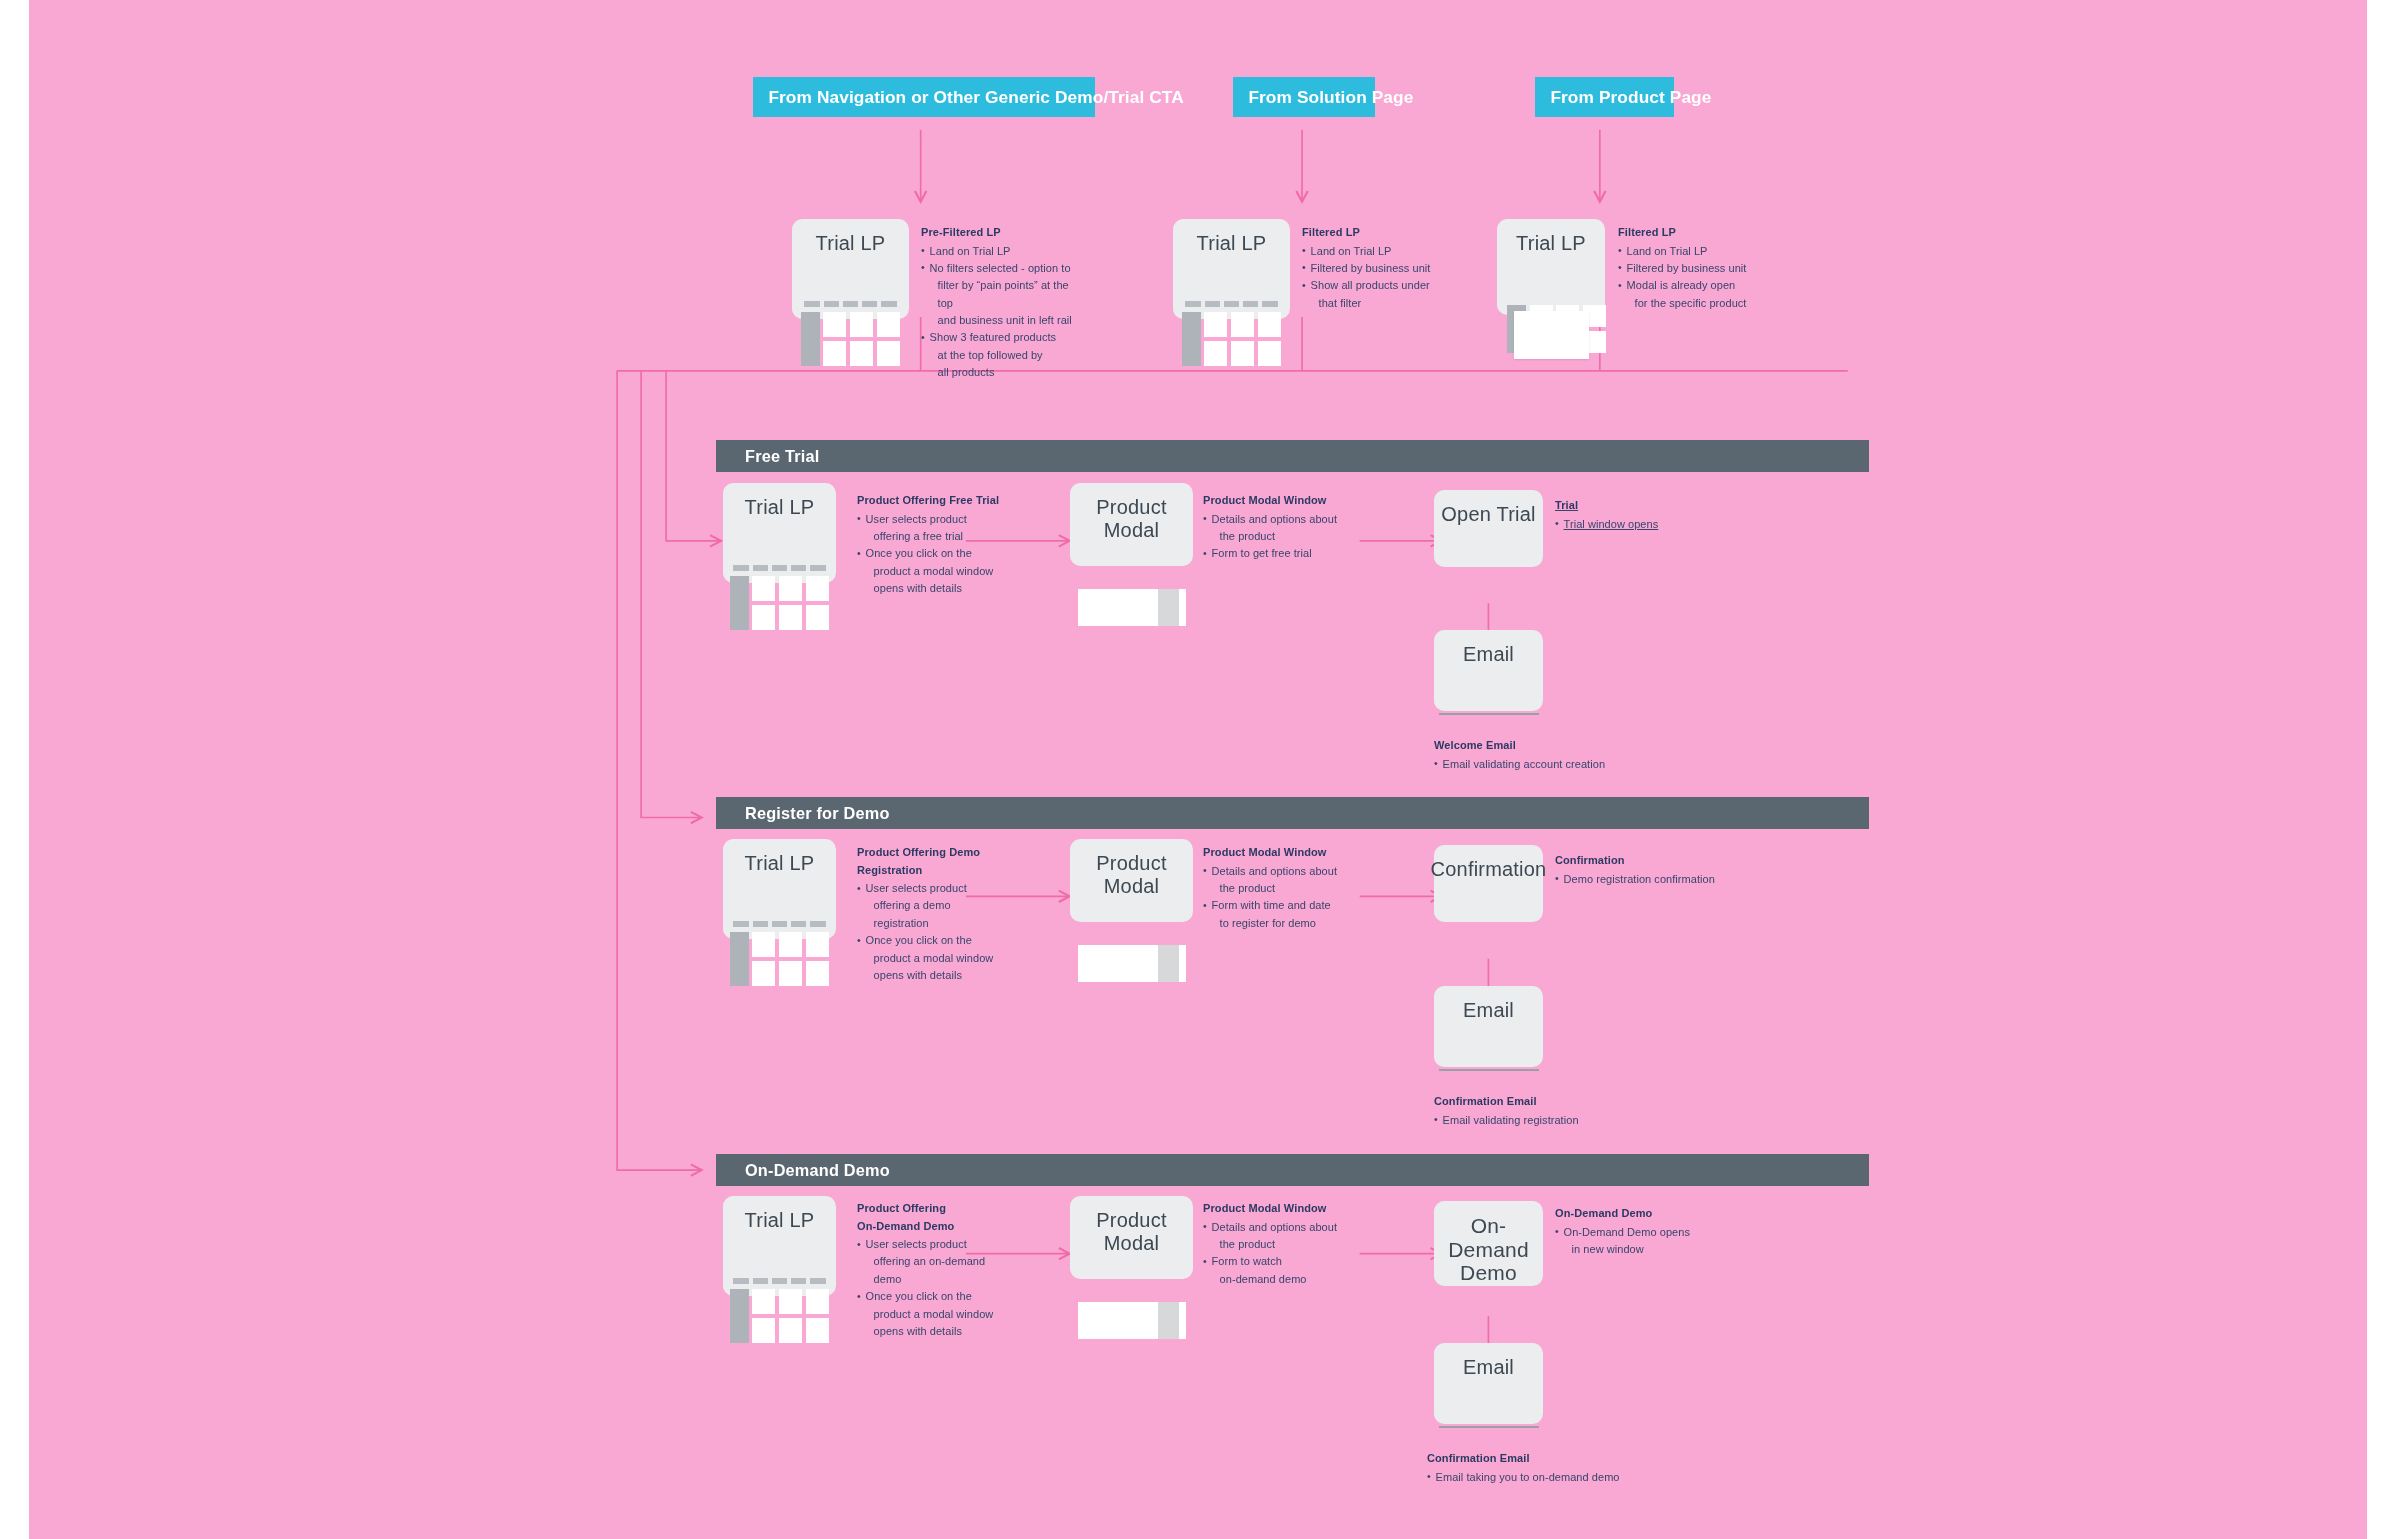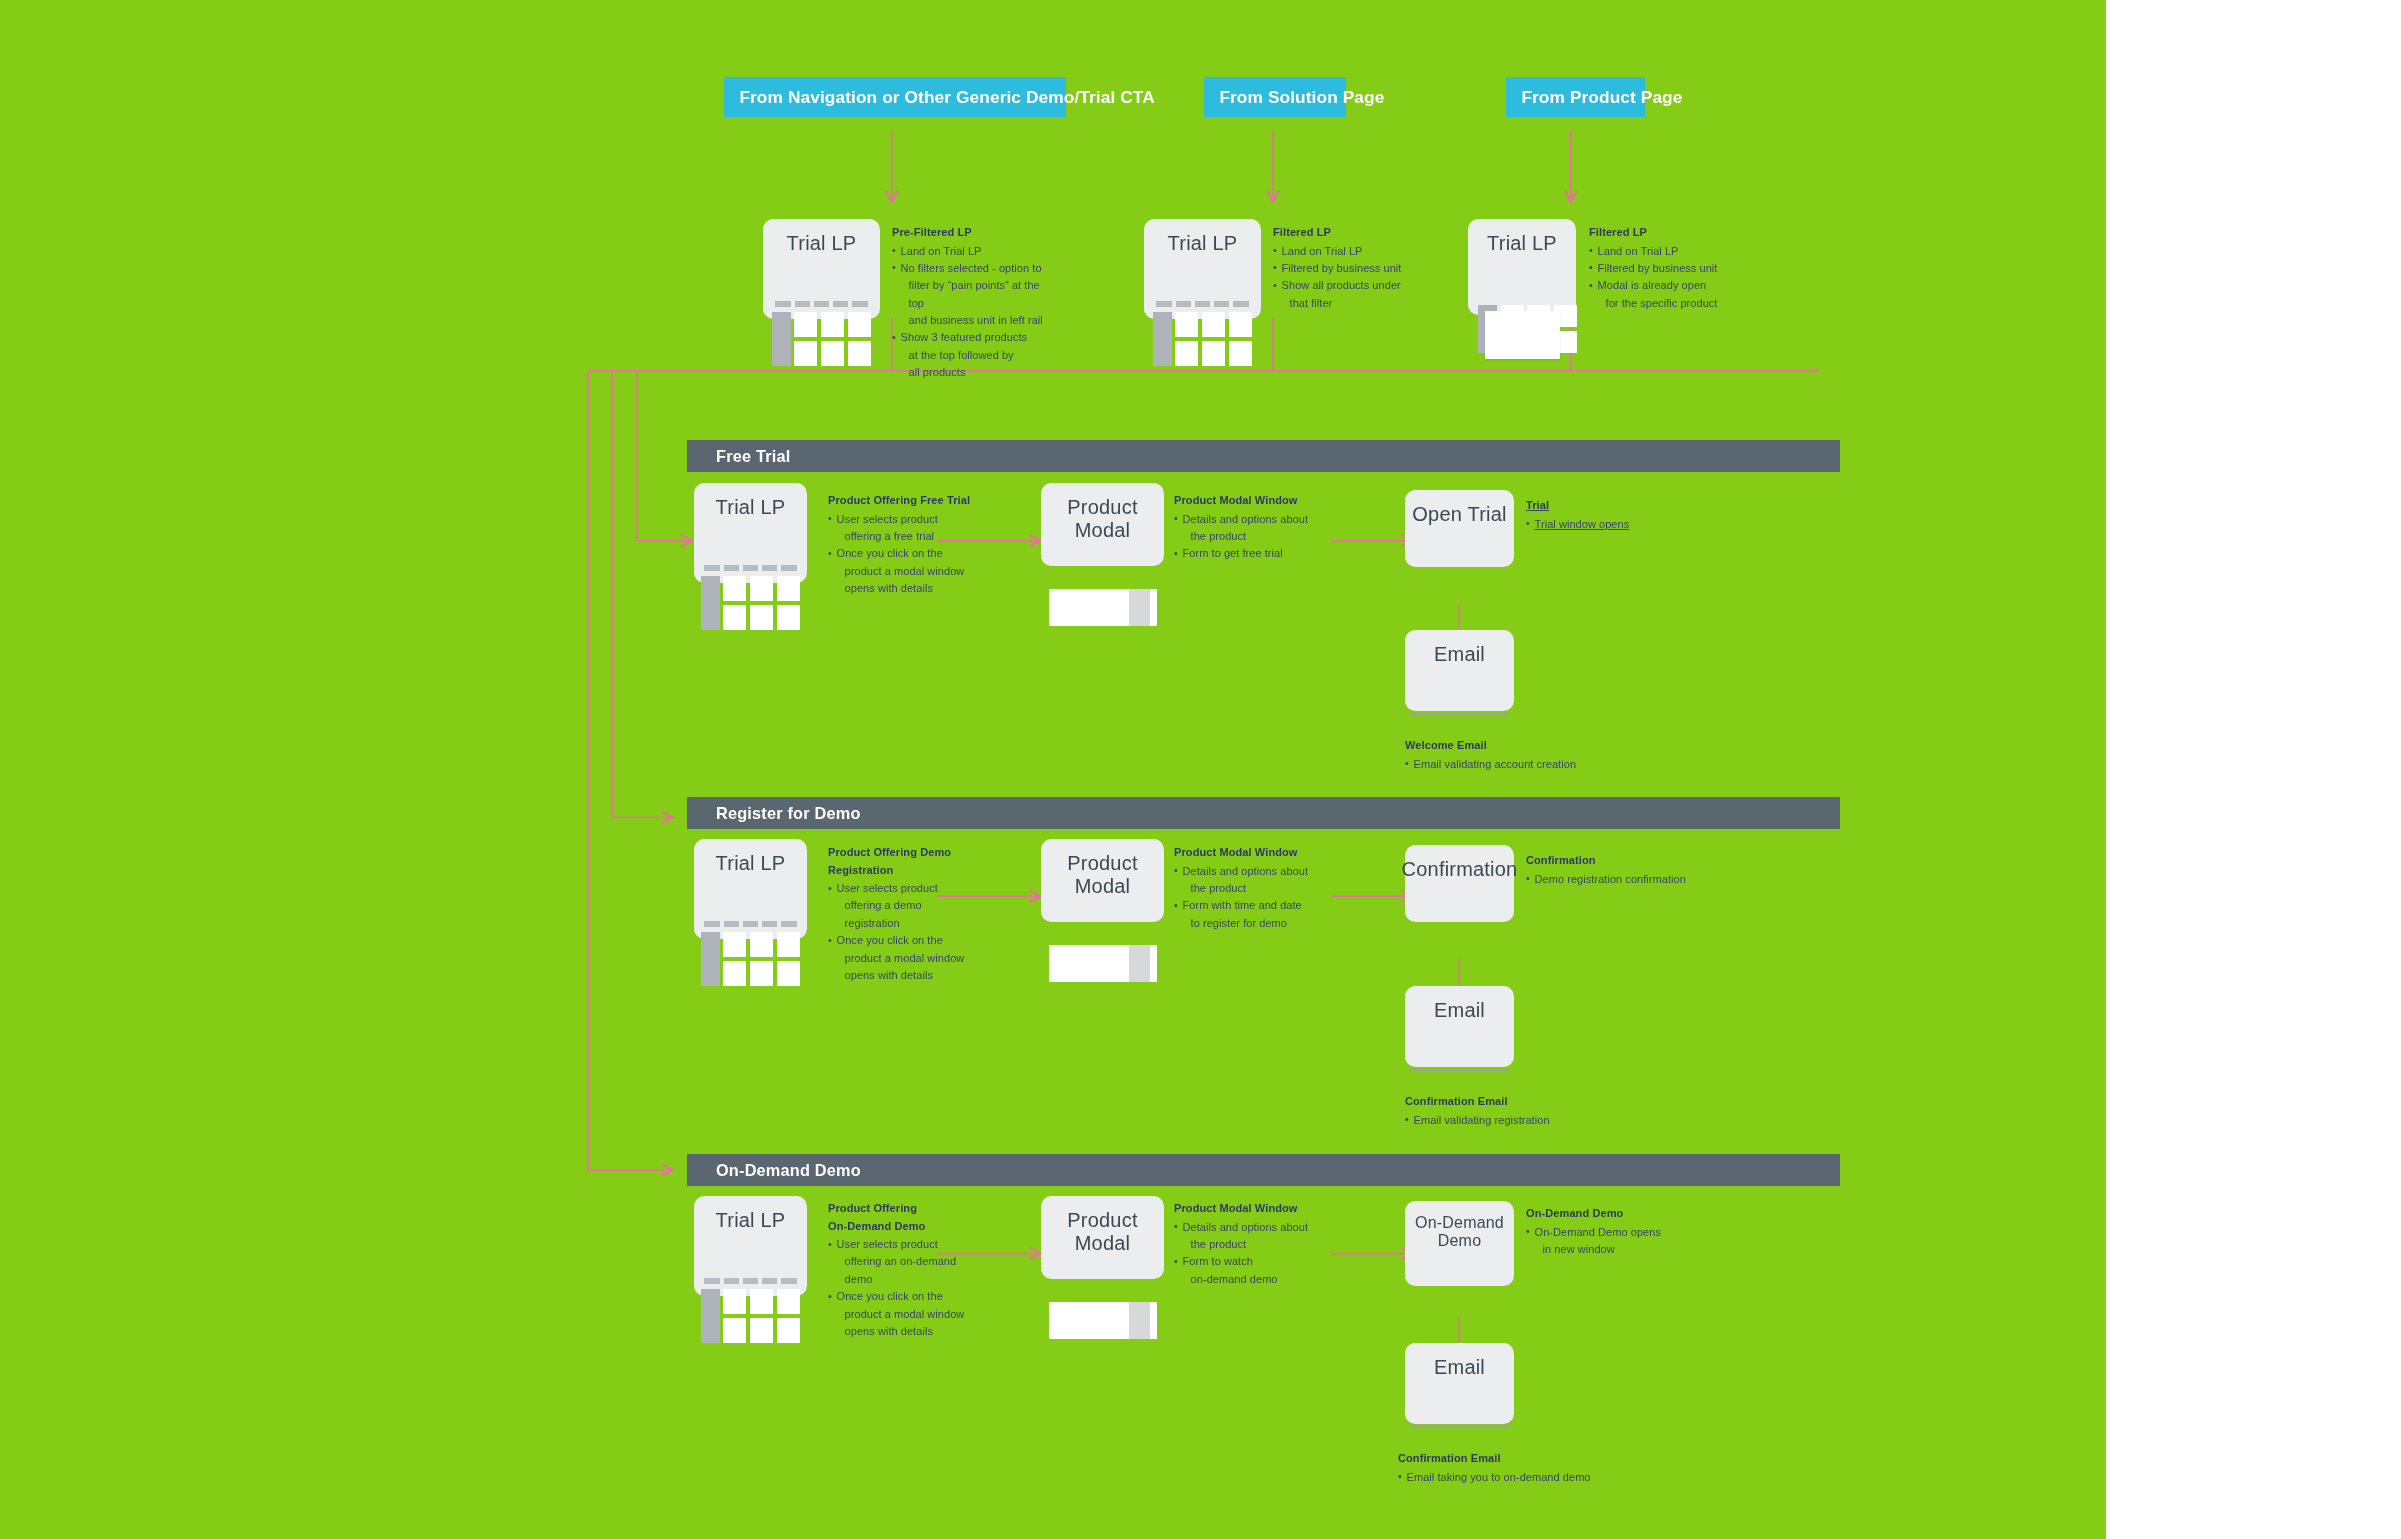--- a/index.html
+++ b/index.html
@@ -2,21 +2,21 @@
 <html><head>
 <meta charset="utf-8">
 <style>
   * { box-sizing: border-box; margin: 0; padding: 0; }
   html, body {
     width: 2402px; height: 1539px;
     background: #ffffff;
     font-family: "Liberation Sans", sans-serif;
     overflow: hidden;
   }
-  #stage { position: relative; width: 2106px; height: 1539px; background:#84cc16; }
+  #stage { position: relative; width: 2338px; height: 1539px; background:#f9a8d4;margin-left:29px; }
 
   
   .cta {
     position: absolute;
     background: #2dbcdd;
     color: #ffffff;
     font-size: 17.3px;
     font-weight: 700;
     letter-spacing: 0.1px;
     display: flex; align-items: center;
@@ -37,21 +37,21 @@
   }
   .card-title {
     color: #3d4852;
     font-size: 20px;
     font-weight: 400;
     text-align: center;
     line-height: 1.12;
     margin-top: 13.4px;
     letter-spacing: 0.2px;
   }
-  .card-title.two-line { font-size: 16px; }
+  .card-title.two-line { font-size: 21px; }
 
   
   .wf-lp { position: relative; width: 100px; margin-top: 8.6px; }
   .wf-filters { display: flex; gap: 3.8px; justify-content: center; margin-bottom: 4.8px; }
   .wf-filters span { width: 15.4px; height: 5.8px; background: #b6bcc2; display:block; }
   .wf-grid { display: flex; gap: 3.8px; }
   .wf-rail { width: 19px; height: 54px; background: #adb3b8; }
   .wf-cells { display: grid; grid-template-columns: repeat(3, 23px); grid-template-rows: repeat(2, 25px); gap: 3.8px; }
   .wf-cells i { background: #ffffff; display: block; }
 

